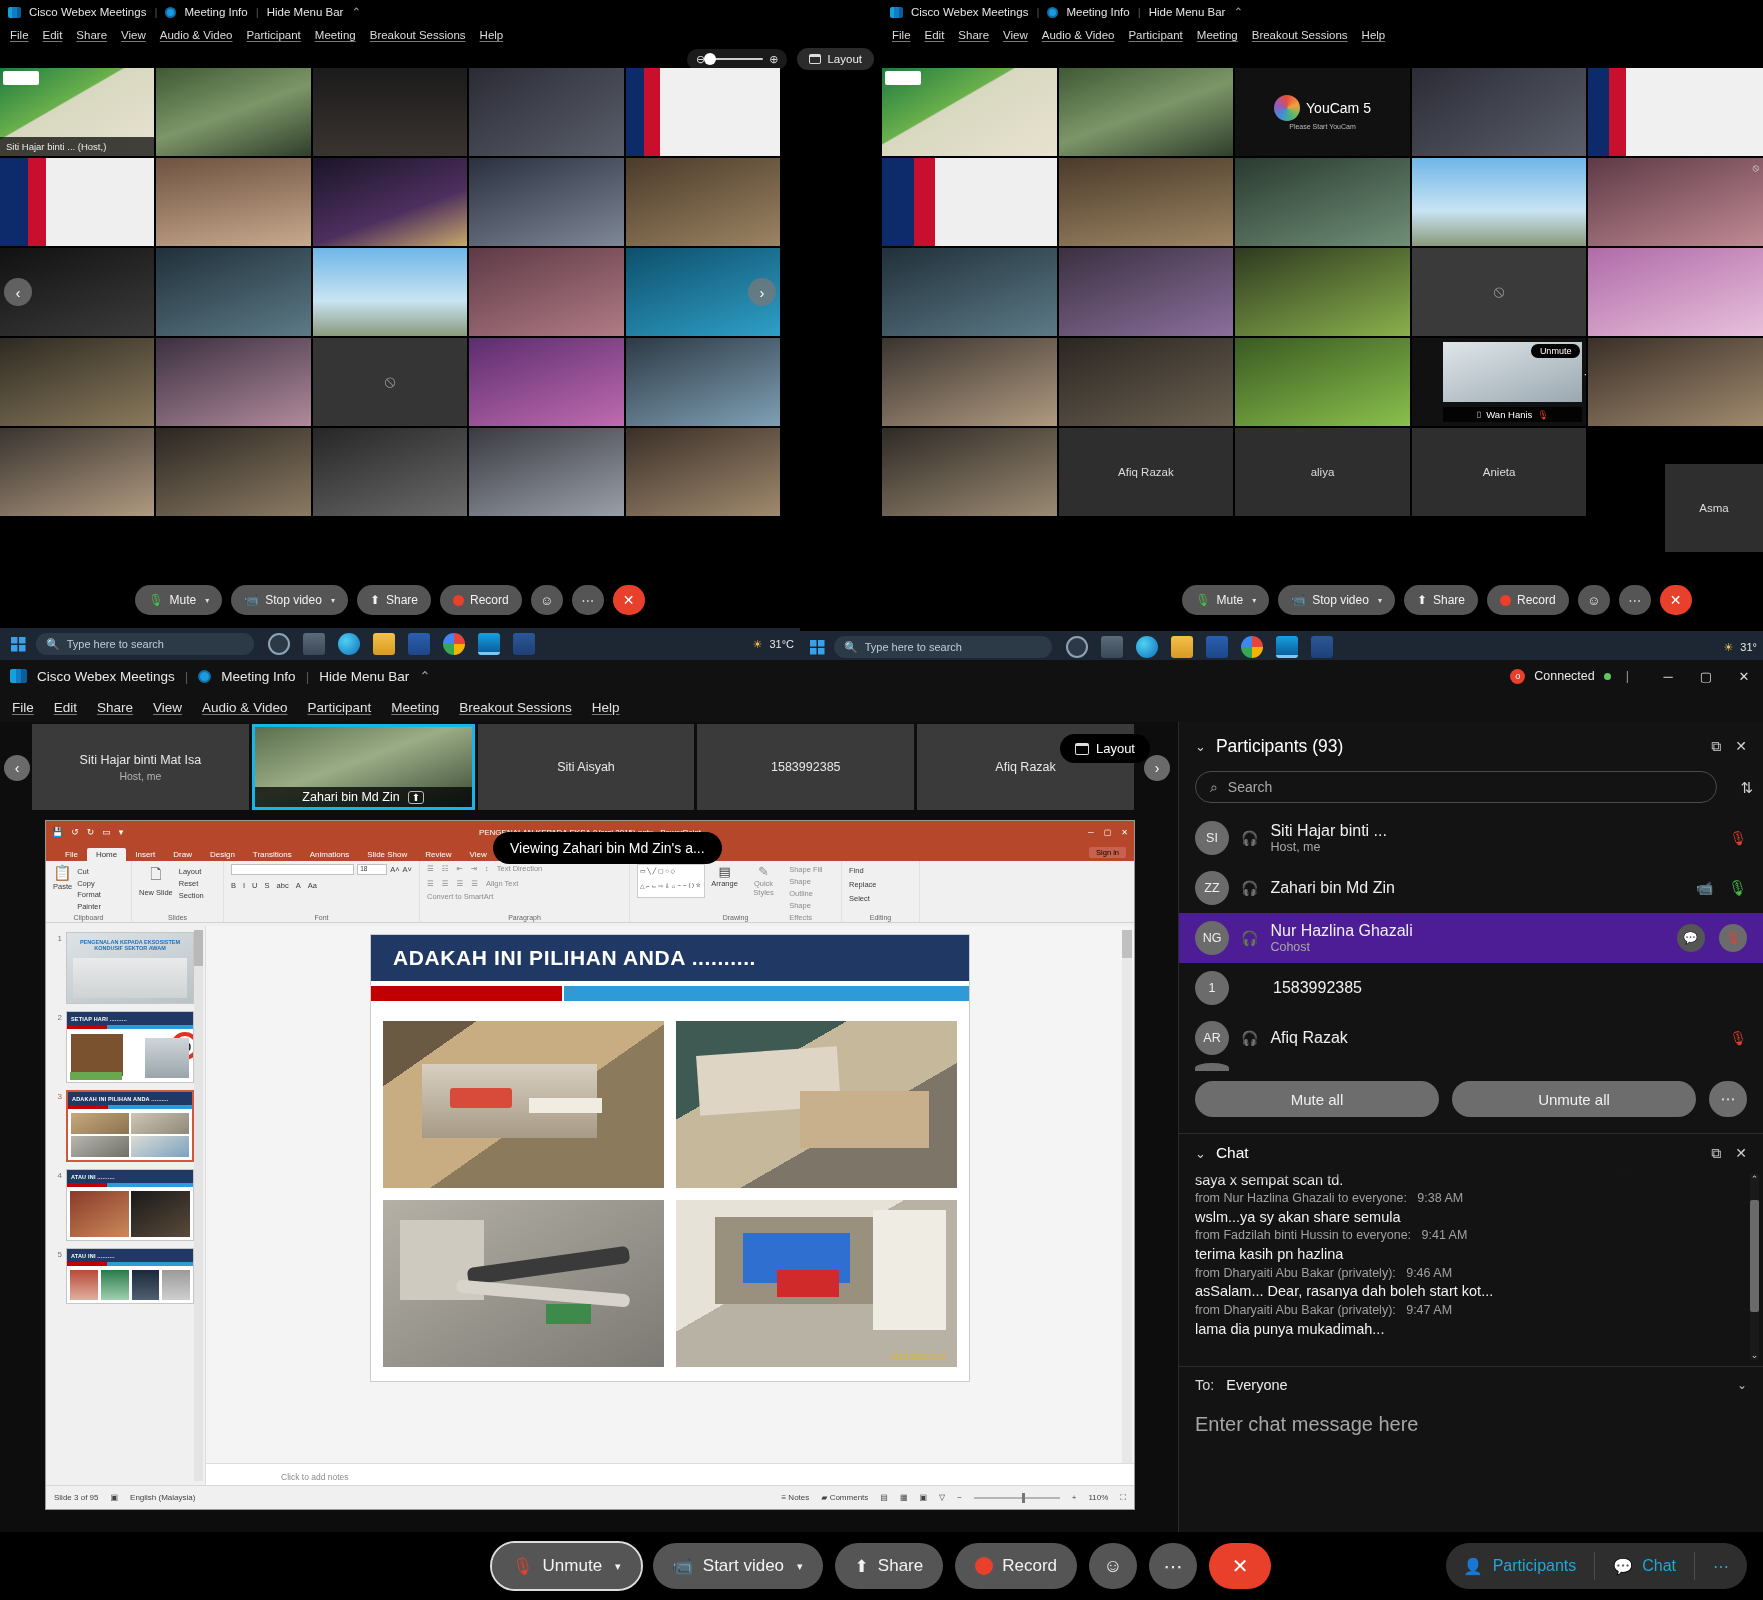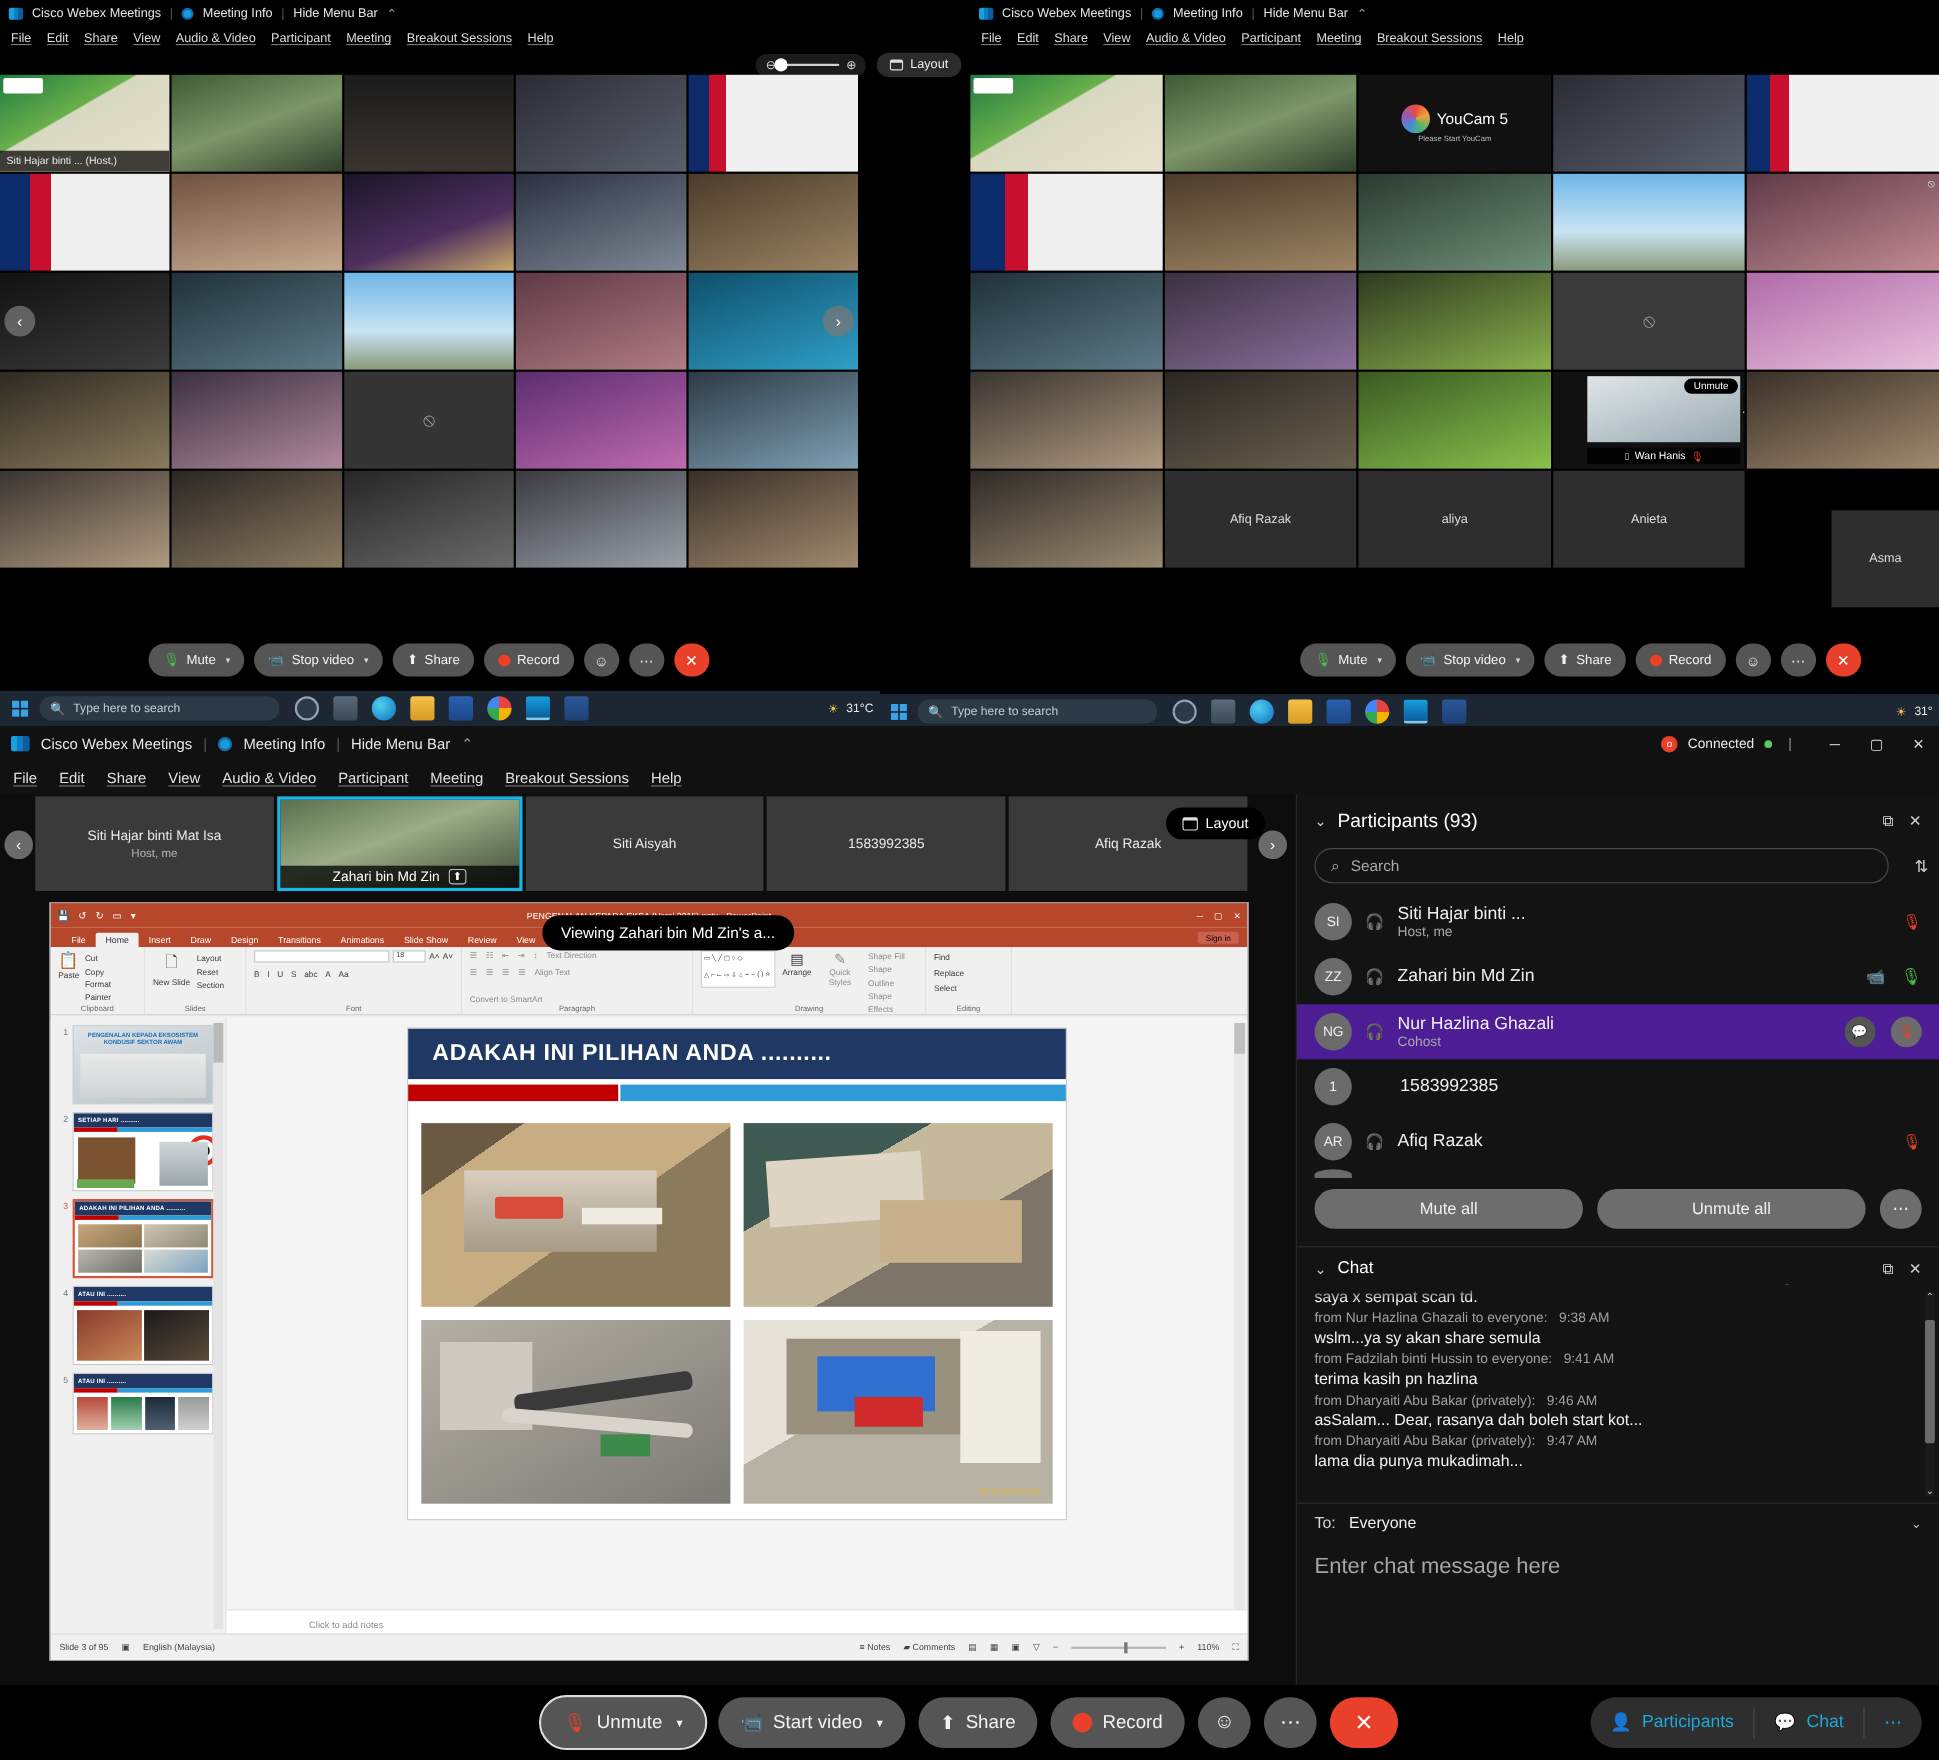--- a/index.html
+++ b/index.html
@@ -649,21 +649,21 @@
               <span>↕</span>
               <span>Text Direction</span>
             </div>
             <div style="display:flex;gap:8px;margin-top:6px;color:#8c8c8c;">
               <span>☰</span>
                 <span>☰</span>
               <span>☰</span>
                 <span>☰</span>
               <span>Align Text</span>
             </div>
-            <div style="margin-top:16px;color:#8c8c8c;">Convert to SmartArt</div>
+            <div style="margin-top:4px;color:#8c8c8c;">Convert to SmartArt</div>
             <div class="lbl">Paragraph</div>
           </div>
           <div class="rgrp" style="width:212px;">
             <div style="display:flex;gap:6px;">
               <div style="width:72px;height:34px;border:1px solid #ccc;background:#fff;display:flex;flex-wrap:wrap;gap:2px;padding:2px;">
                 <span style="font-size:6px;">▭ ╲ ╱ ▢ ○ ◇</span>
                   <span style="font-size:6px;">△ ⌐ ⌙ ⇨ ⇩ ⌂</span>
                   <span style="font-size:6px;">⌢ ⌣ ( ) ☆</span>
               </div>
               <div style="text-align:center;">

